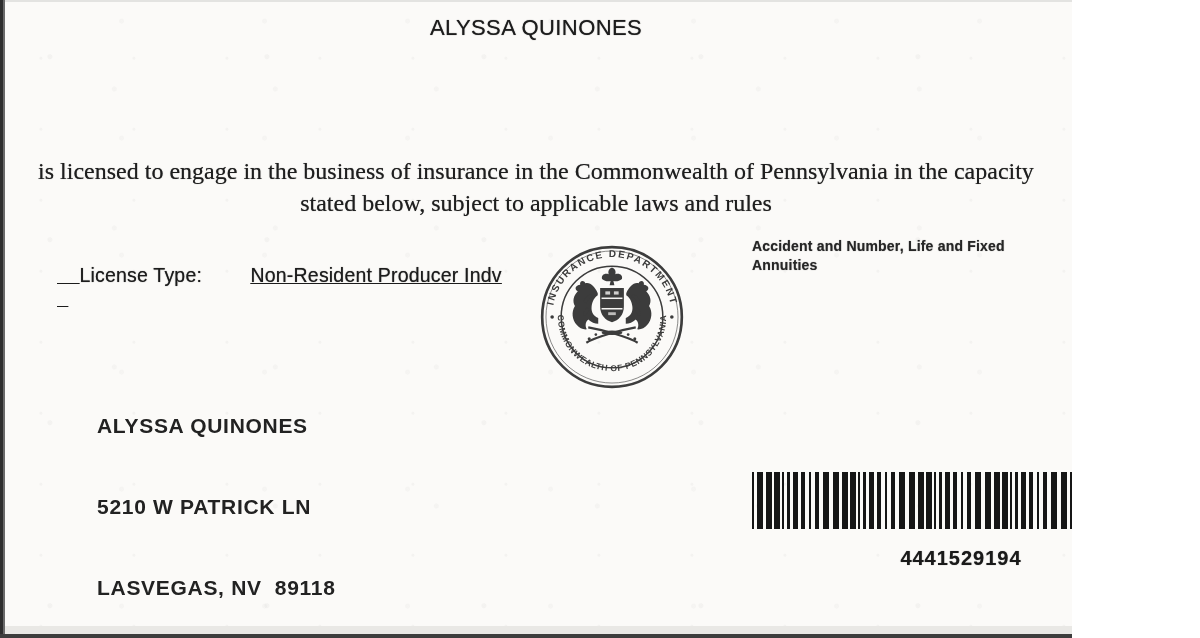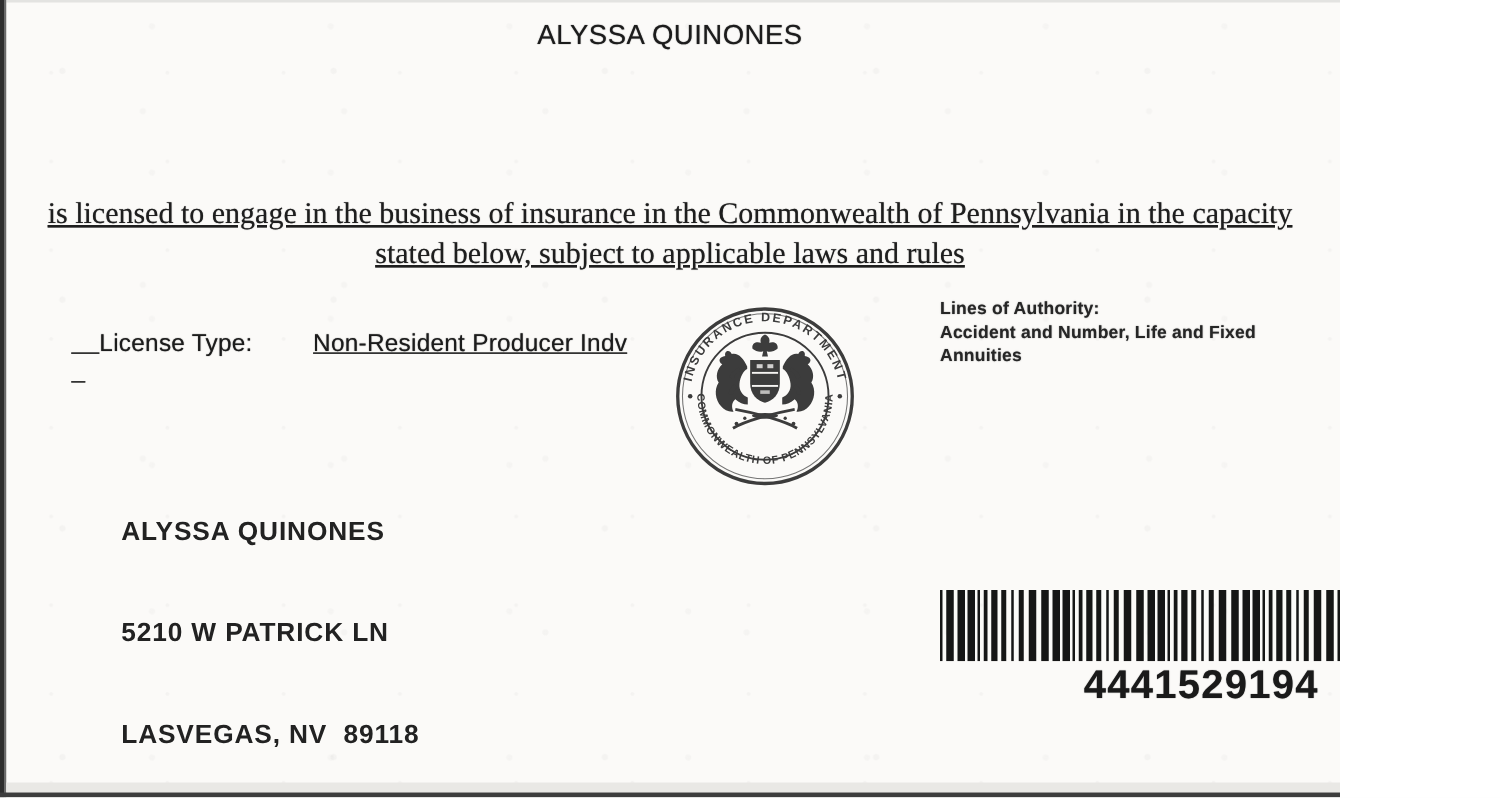--- a/index.html
+++ b/index.html
@@ -20,42 +20,42 @@
   .edge-top{position:absolute;left:5px;top:0;right:0;height:2px;background:rgba(120,120,120,0.18);}
   .band-bottom{position:absolute;left:5px;right:0;bottom:4px;height:8px;background:#e9e8e5;}
   .edge-bottom{position:absolute;left:0;right:0;bottom:0;height:4px;background:#3d3d3d;}
 
   .scan-text{text-shadow:0 0 0.9px rgba(25,25,25,0.75);}
 
   .header{position:absolute;top:14px;left:0;right:0;text-align:center;
     font-size:22px;line-height:28px;letter-spacing:0.4px;}
   .statement{position:absolute;top:155px;left:28px;right:28px;text-align:center;
     font-family:"Liberation Serif",serif;font-size:24px;line-height:32px;color:#1e1e1e;
-    text-shadow:0 0 0.7px rgba(30,30,30,0.7);text-decoration:underline;}
+    text-shadow:0 0 0.7px rgba(30,30,30,0.7);}
 
   .detail-row{position:absolute;left:57px;font-size:19.5px;letter-spacing:0.2px;white-space:pre;text-decoration:underline;}
   .detail-row .lbl{display:inline-block;width:171px;}
   .row-type{top:241px;}
   .row-eff{top:289px;}
   .row-exp{top:314px;}
 
   .address{position:absolute;left:97px;top:358px;font-weight:bold;font-size:21px;
     line-height:27px;letter-spacing:0.7px;white-space:pre;color:#222;}
 
   .seal{position:absolute;left:536px;top:241px;width:152px;height:152px;}
   .seal svg{width:100%;height:100%;filter:blur(0.4px);opacity:0.93;}
 
   .authority{position:absolute;left:752px;top:237px;font-size:14px;line-height:19px;
     font-weight:bold;letter-spacing:0.2px;color:#262626;text-shadow:0 0 1px rgba(40,40,40,0.6);}
 
   .barcode{position:absolute;left:752px;top:472px;width:418px;}
   .bars{display:flex;align-items:stretch;height:57px;overflow:hidden;}
   .bars i{display:block;height:100%;background:#161616;flex:none;}
-  .bc-caption{text-align:center;font-size:32px;font-weight:bold;letter-spacing:1px;
-    margin-top:0;color:#1a1a1a;text-shadow:0 0 0.8px rgba(25,25,25,0.7);}
+  .bc-caption{text-align:center;font-size:20px;font-weight:bold;letter-spacing:1px;
+    margin-top:18px;color:#1a1a1a;text-shadow:0 0 0.8px rgba(25,25,25,0.7);}
 </style>
 </head>
 <body>
 
 <div class="page">
 
   <div class="edge-left"></div>
   <div class="edge-top"></div>
   <div class="band-bottom"></div>
   <div class="edge-bottom"></div>
@@ -120,21 +120,20 @@
         <ellipse cx="80" cy="96.5" rx="11" ry="2.4"></ellipse>
         <circle cx="56" cy="103" r="1.6"></circle>
         <circle cx="104" cy="103" r="1.6"></circle>
         <circle cx="63" cy="98.5" r="1.4"></circle>
         <circle cx="97" cy="98.5" r="1.4"></circle>
       </g>
     </svg>
   </div>
 
   <div class="authority">
-    <div>Lines of Authority:</div>
     <div>Accident and Number, Life and Fixed Annuities</div>
   </div>
 
   <div class="barcode">
     <div class="bars">
         <i style="width:2px;margin-right:3px"></i>
         <i style="width:6px;margin-right:3px"></i>
         <i style="width:6px;margin-right:2px"></i>
         <i style="width:6px;margin-right:2px"></i>
         <i style="width:2px;margin-right:3px"></i>

